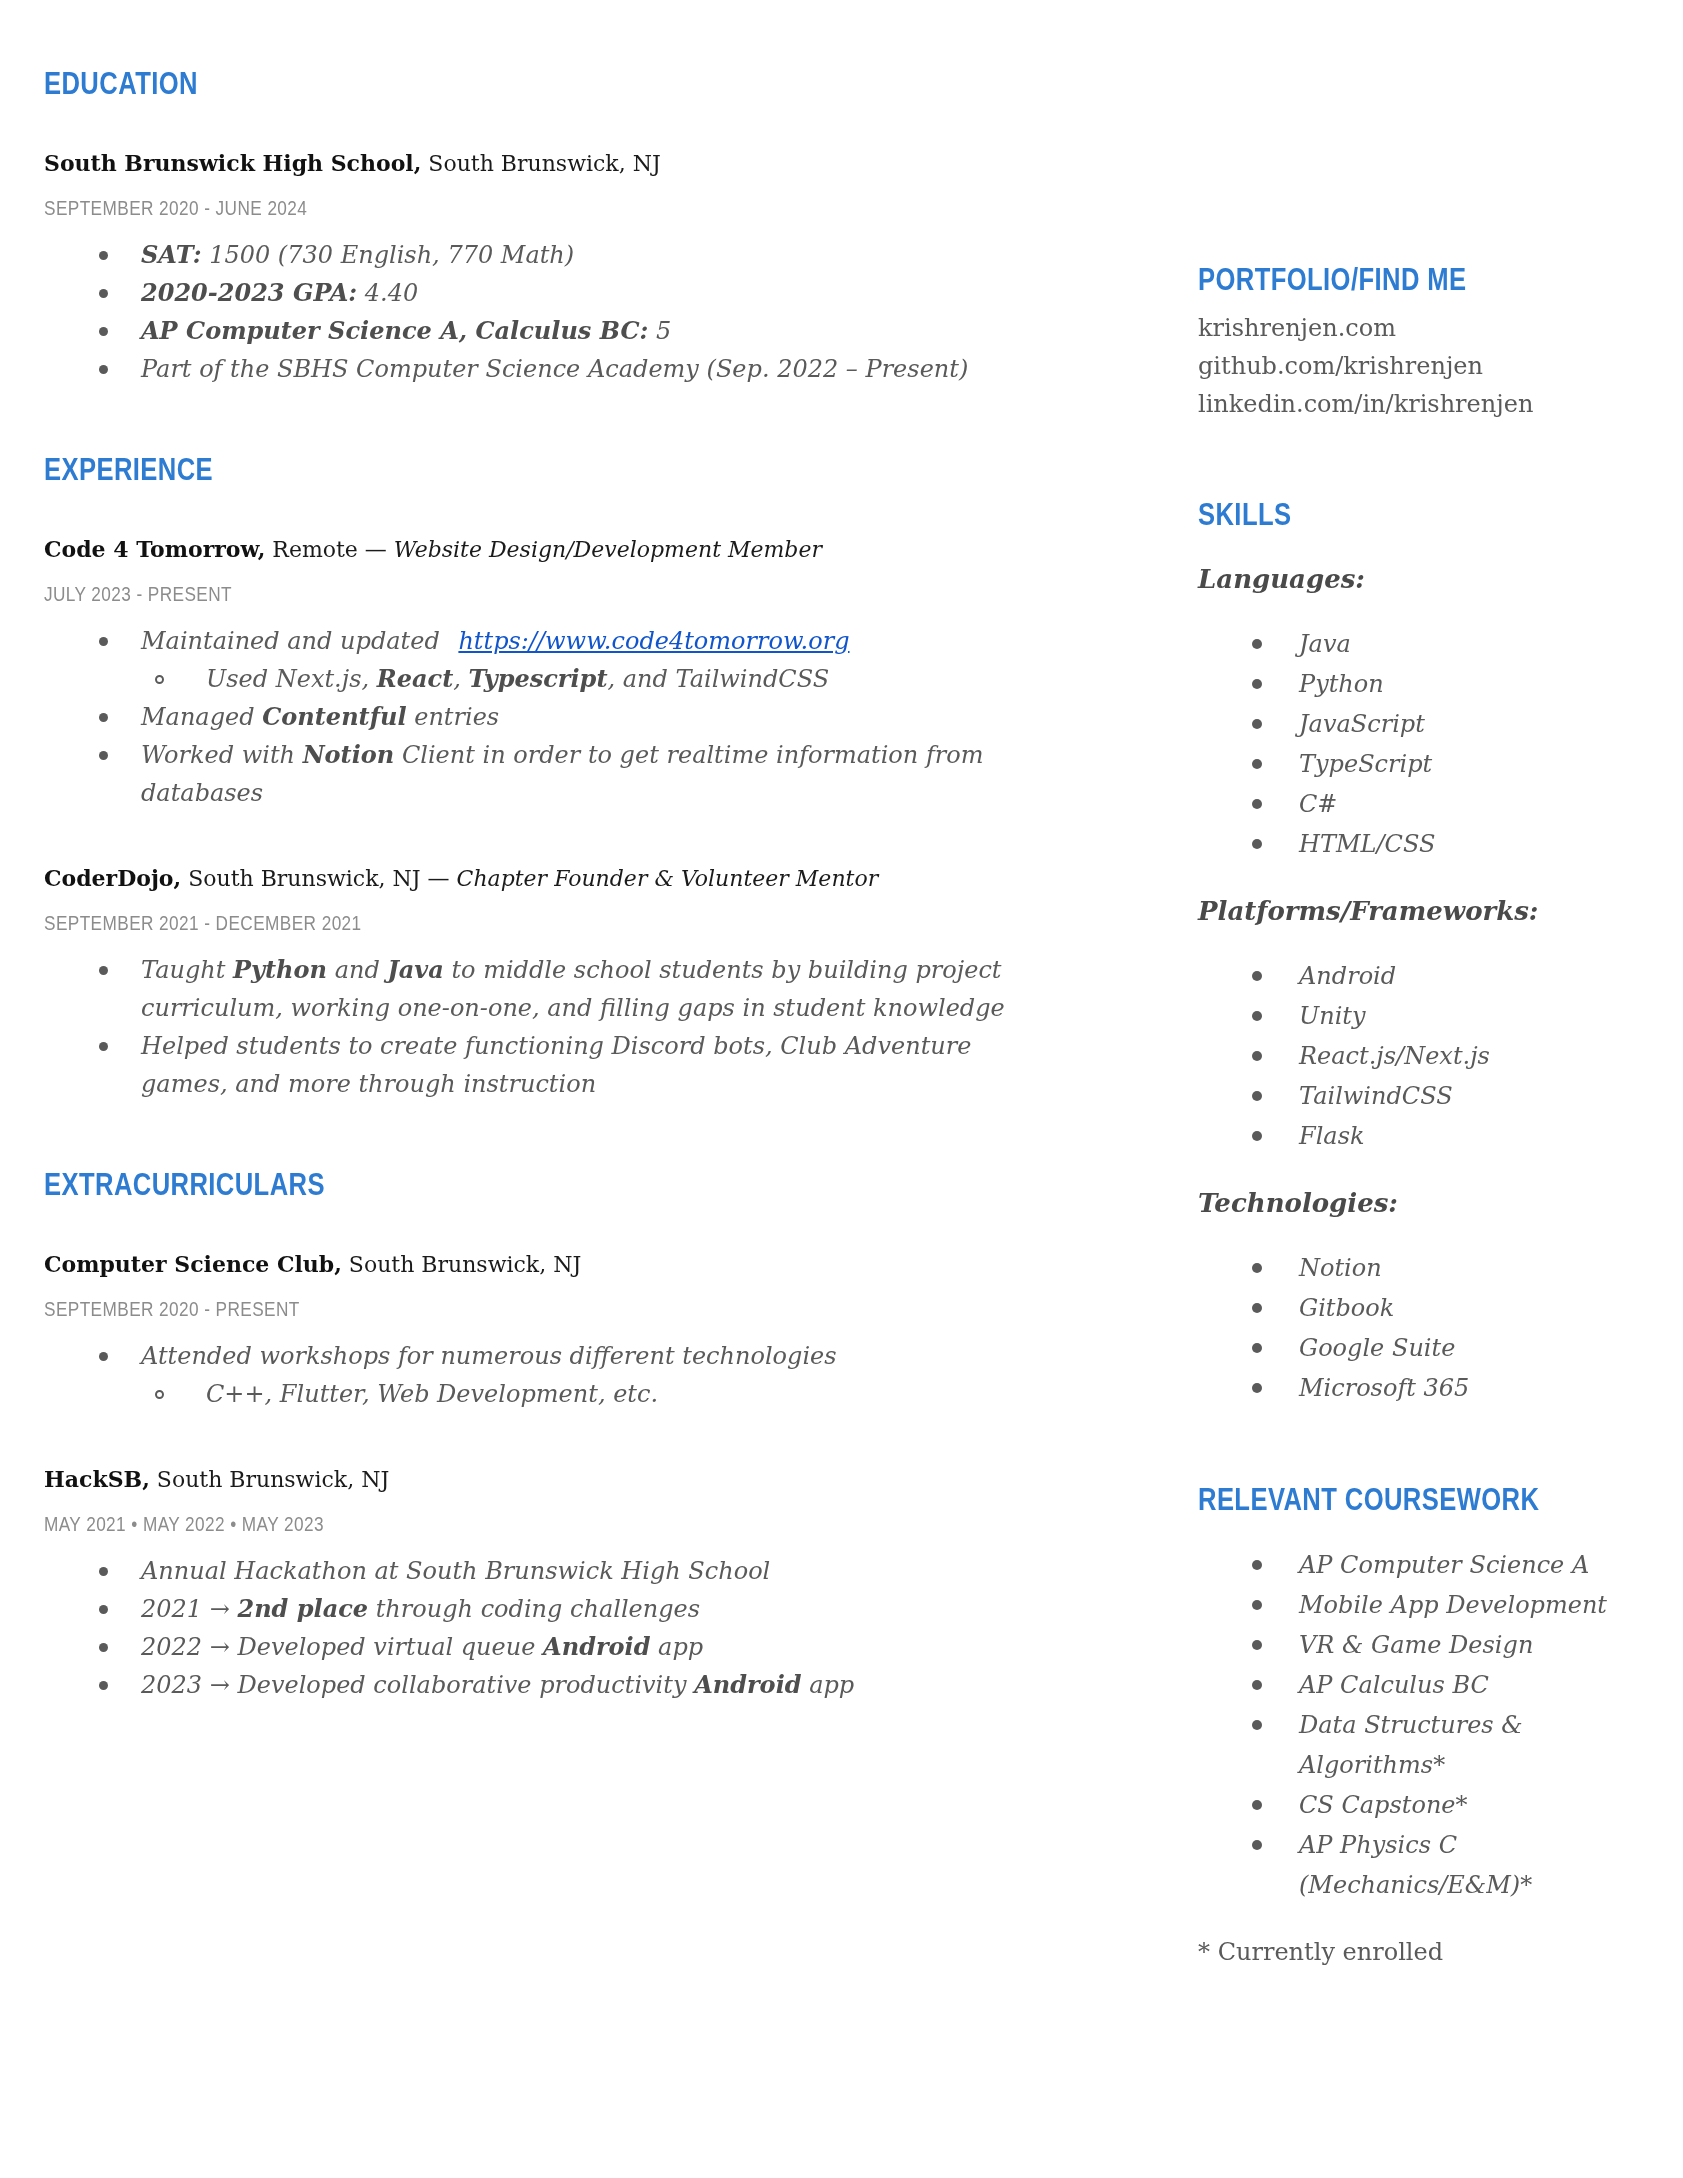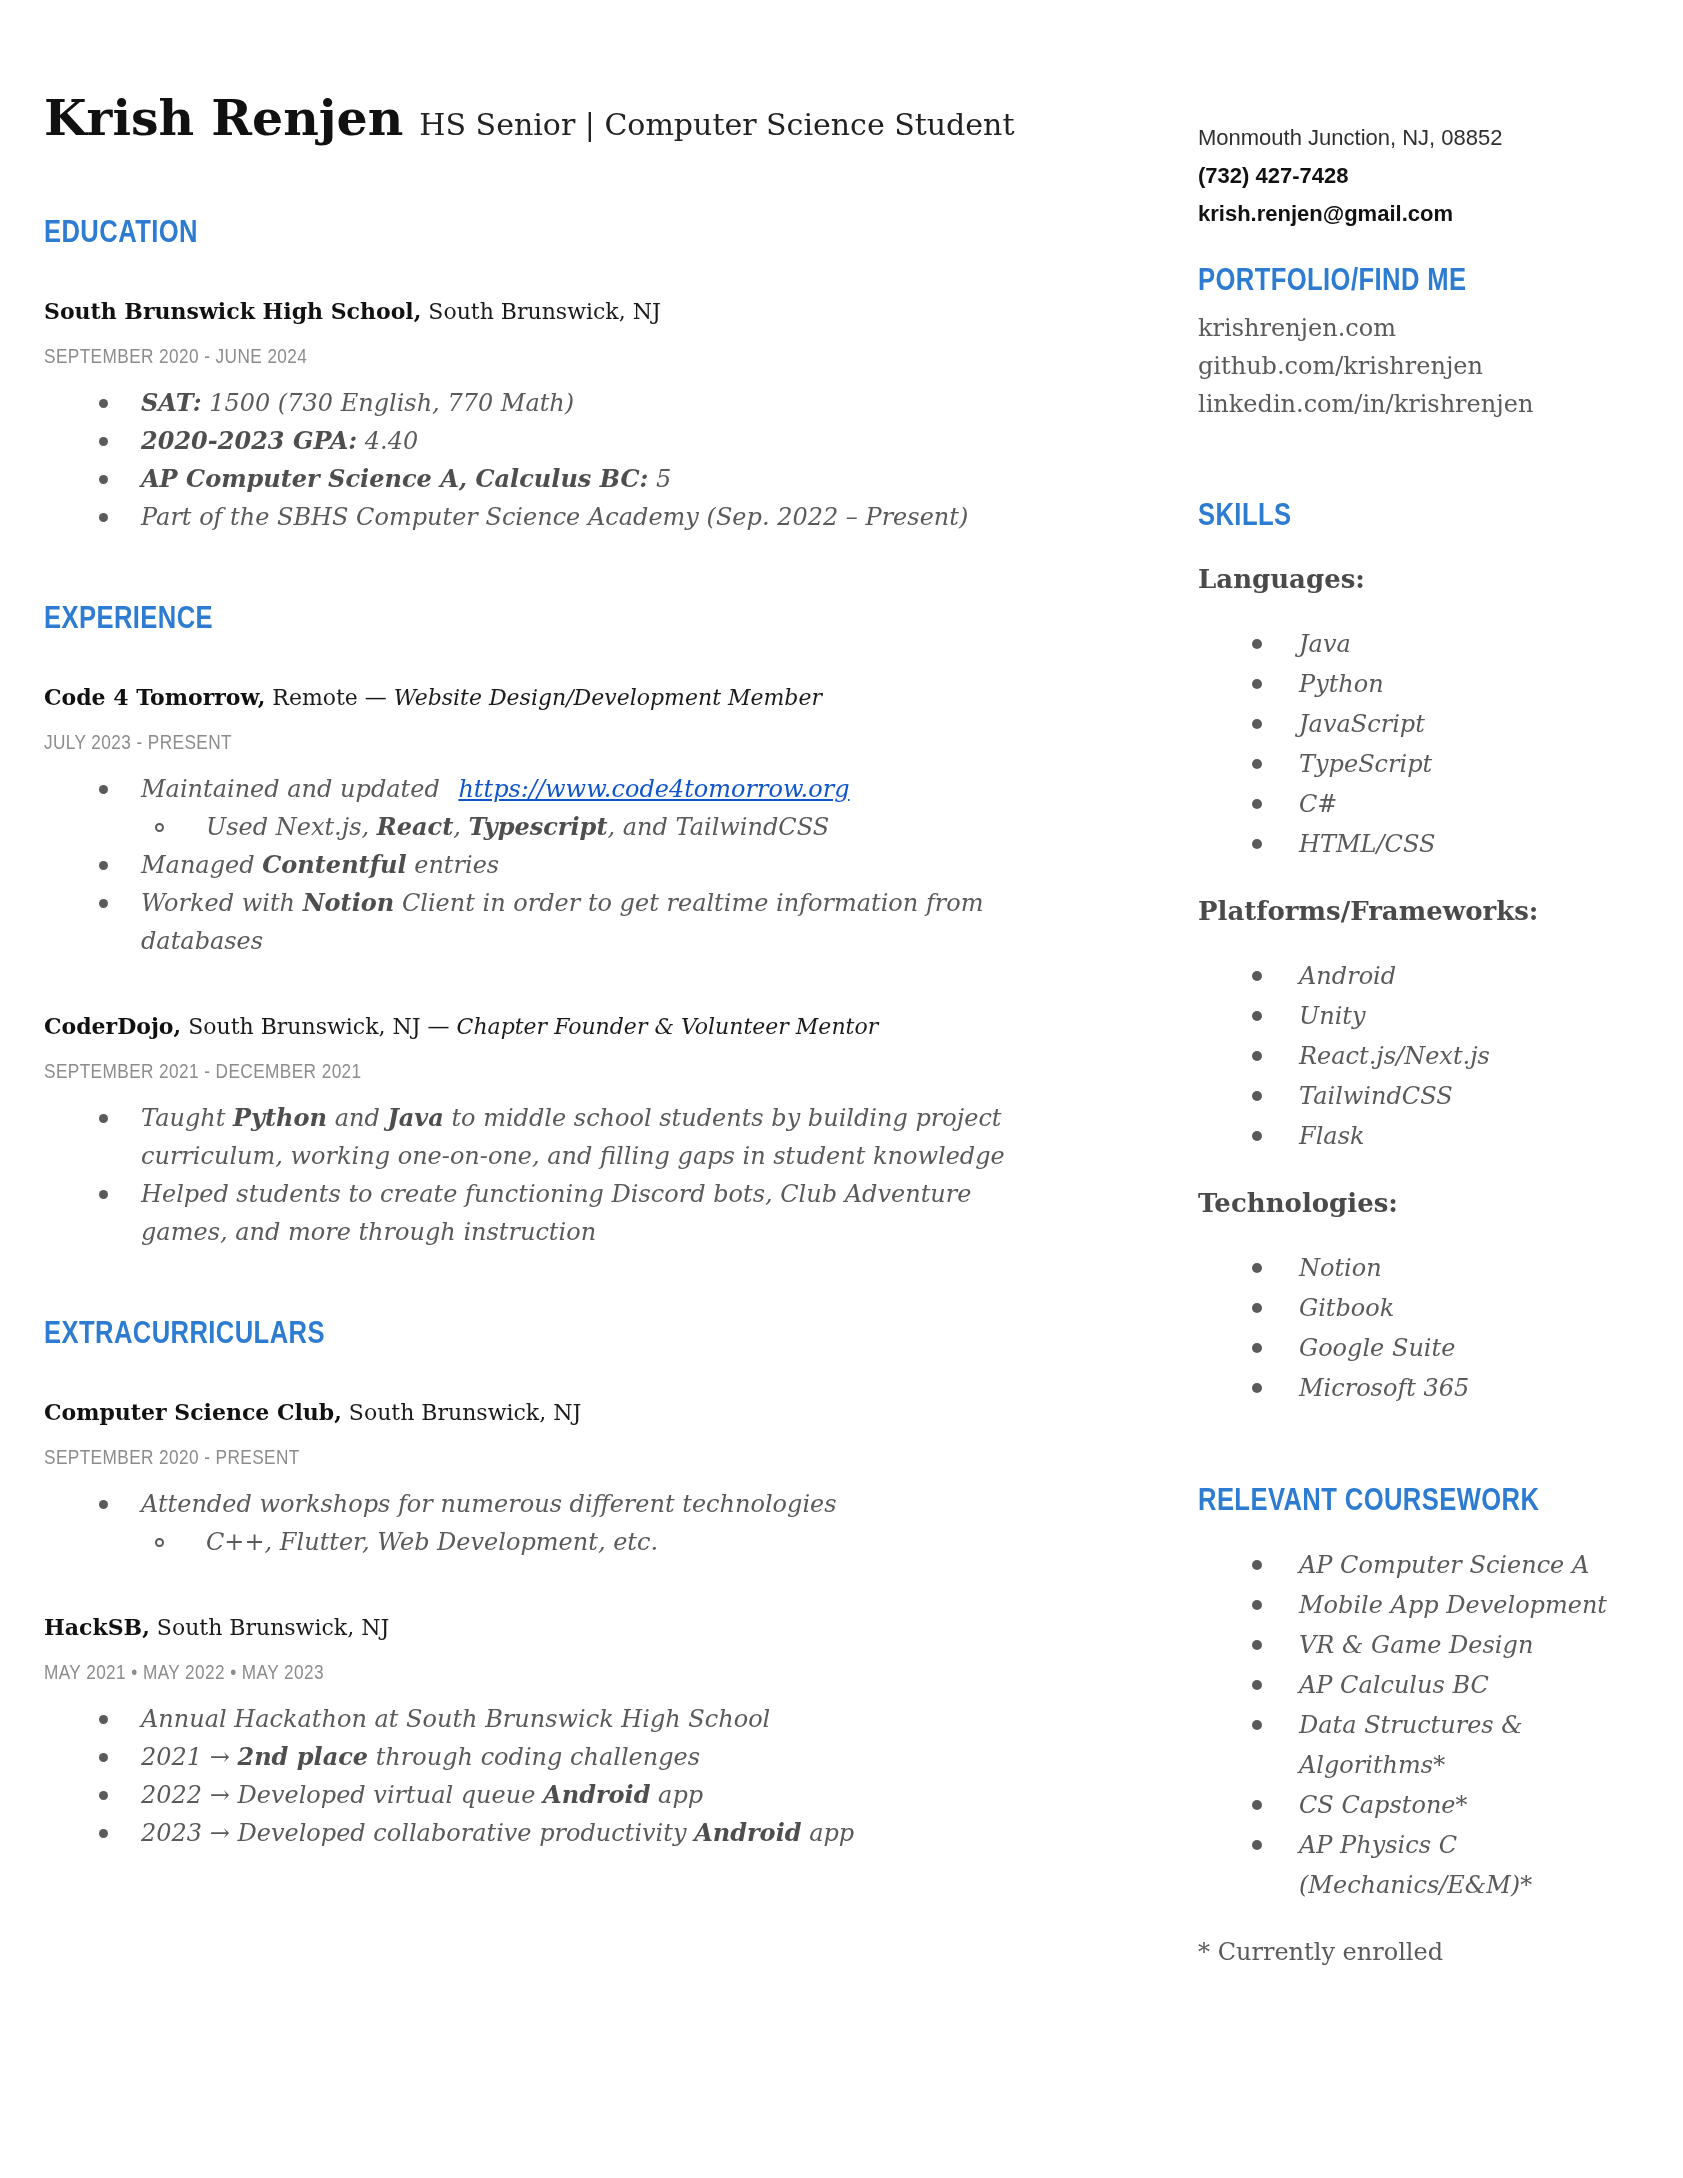--- a/index.html
+++ b/index.html
@@ -48,42 +48,32 @@
   .bullet-text{flex:1 1 auto;font-style:italic;}
   .seg{color:var(--body);}
   .seg.bold{font-weight:700;color:#4E4E4E;}
   .entry-heading .seg.bold{color:#111;}
   .seg.italic{font-style:italic;}
   a.seg.link{color:var(--link);text-decoration:underline;margin-left:11px;}
 
   
   .plain-line{font-size:24px;line-height:38px;color:var(--body);}
   .r-section .first-gap{margin-top:12px;}
-  .group-label{margin-top:30px;font-size:26px;line-height:34px;font-weight:700;color:#4A4A4A;}
+  .group-label{margin-top:30px;font-size:26px;line-height:34px;font-weight:700;color:#4A4A4A;font-style:italic;}
   .r-section .bullet-list{margin-top:28px;}
   .r-section .bullet-row{line-height:40px;padding-left:54px;}
   .r-section .bullet-row .dot{width:10px;height:10px;margin-top:15px;}
   .r-section .bullet-row .bullet-text{padding-left:37px;}
   .footnote{margin-top:30px;font-size:24px;line-height:34px;color:var(--body);}
 </style>
 </head>
 <body>
 
 <div class="page">
 
-  <header>
-    <h1 class="header-line">
-      <span class="name">Krish Renjen</span><span class="tagline">HS Senior | Computer Science Student</span>
-    </h1>
-    <div class="contact">
-      <div class="contact-line">Monmouth Junction, NJ, 08852</div>
-      <div class="contact-line bold">(732) 427-7428</div>
-      <div class="contact-line bold">krish.renjen@gmail.com</div>
-    </div>
-  </header>
 
   <main class="left-col">
       <section class="l-section"><h2 class="section-title">EDUCATION</h2><div class="entry">
           <h3 class="entry-heading"><span class="seg bold">South Brunswick High School,</span><span class="seg"> South Brunswick, NJ</span></h3>
           <div><div class="entry-date">SEPTEMBER 2020 - JUNE 2024</div></div>
           <div class="bullet-list">
             <div class="bullet-row lvl1">
               <span class="dot"></span>
               <span class="bullet-text"><span class="seg bold">SAT:</span><span class="seg"> 1500 (730 English, 770 Math)</span></span>
             </div>

